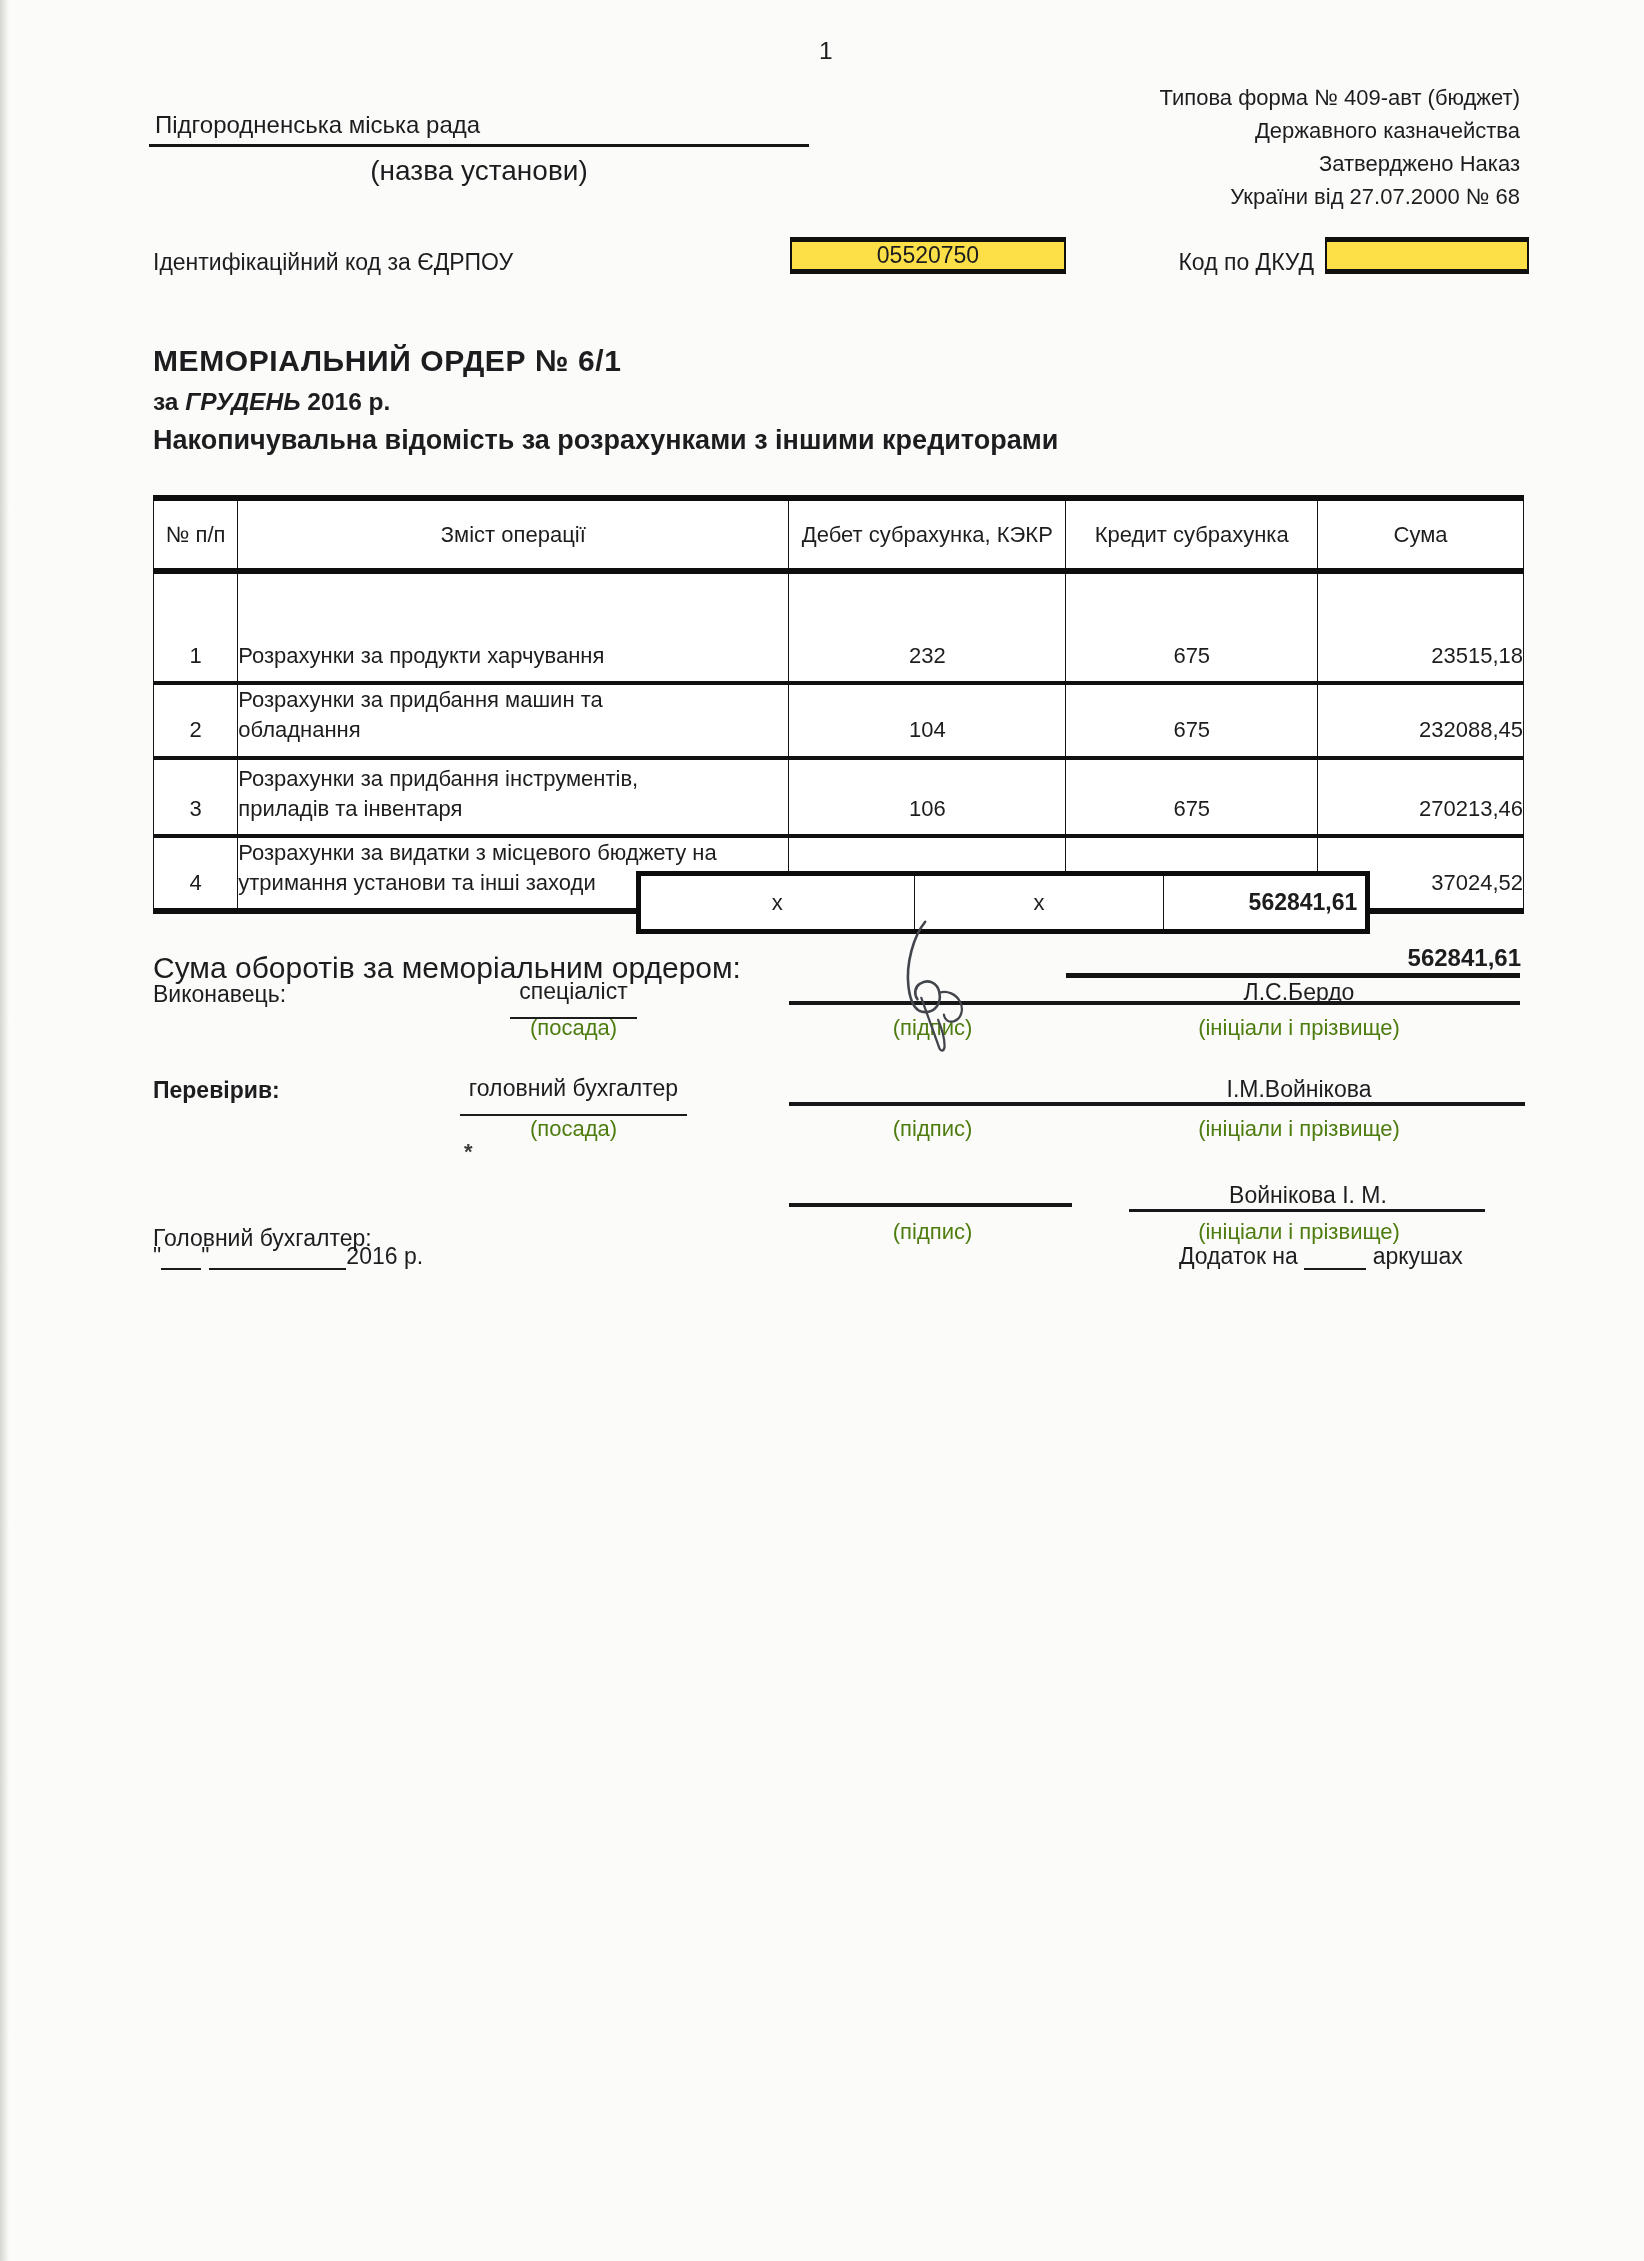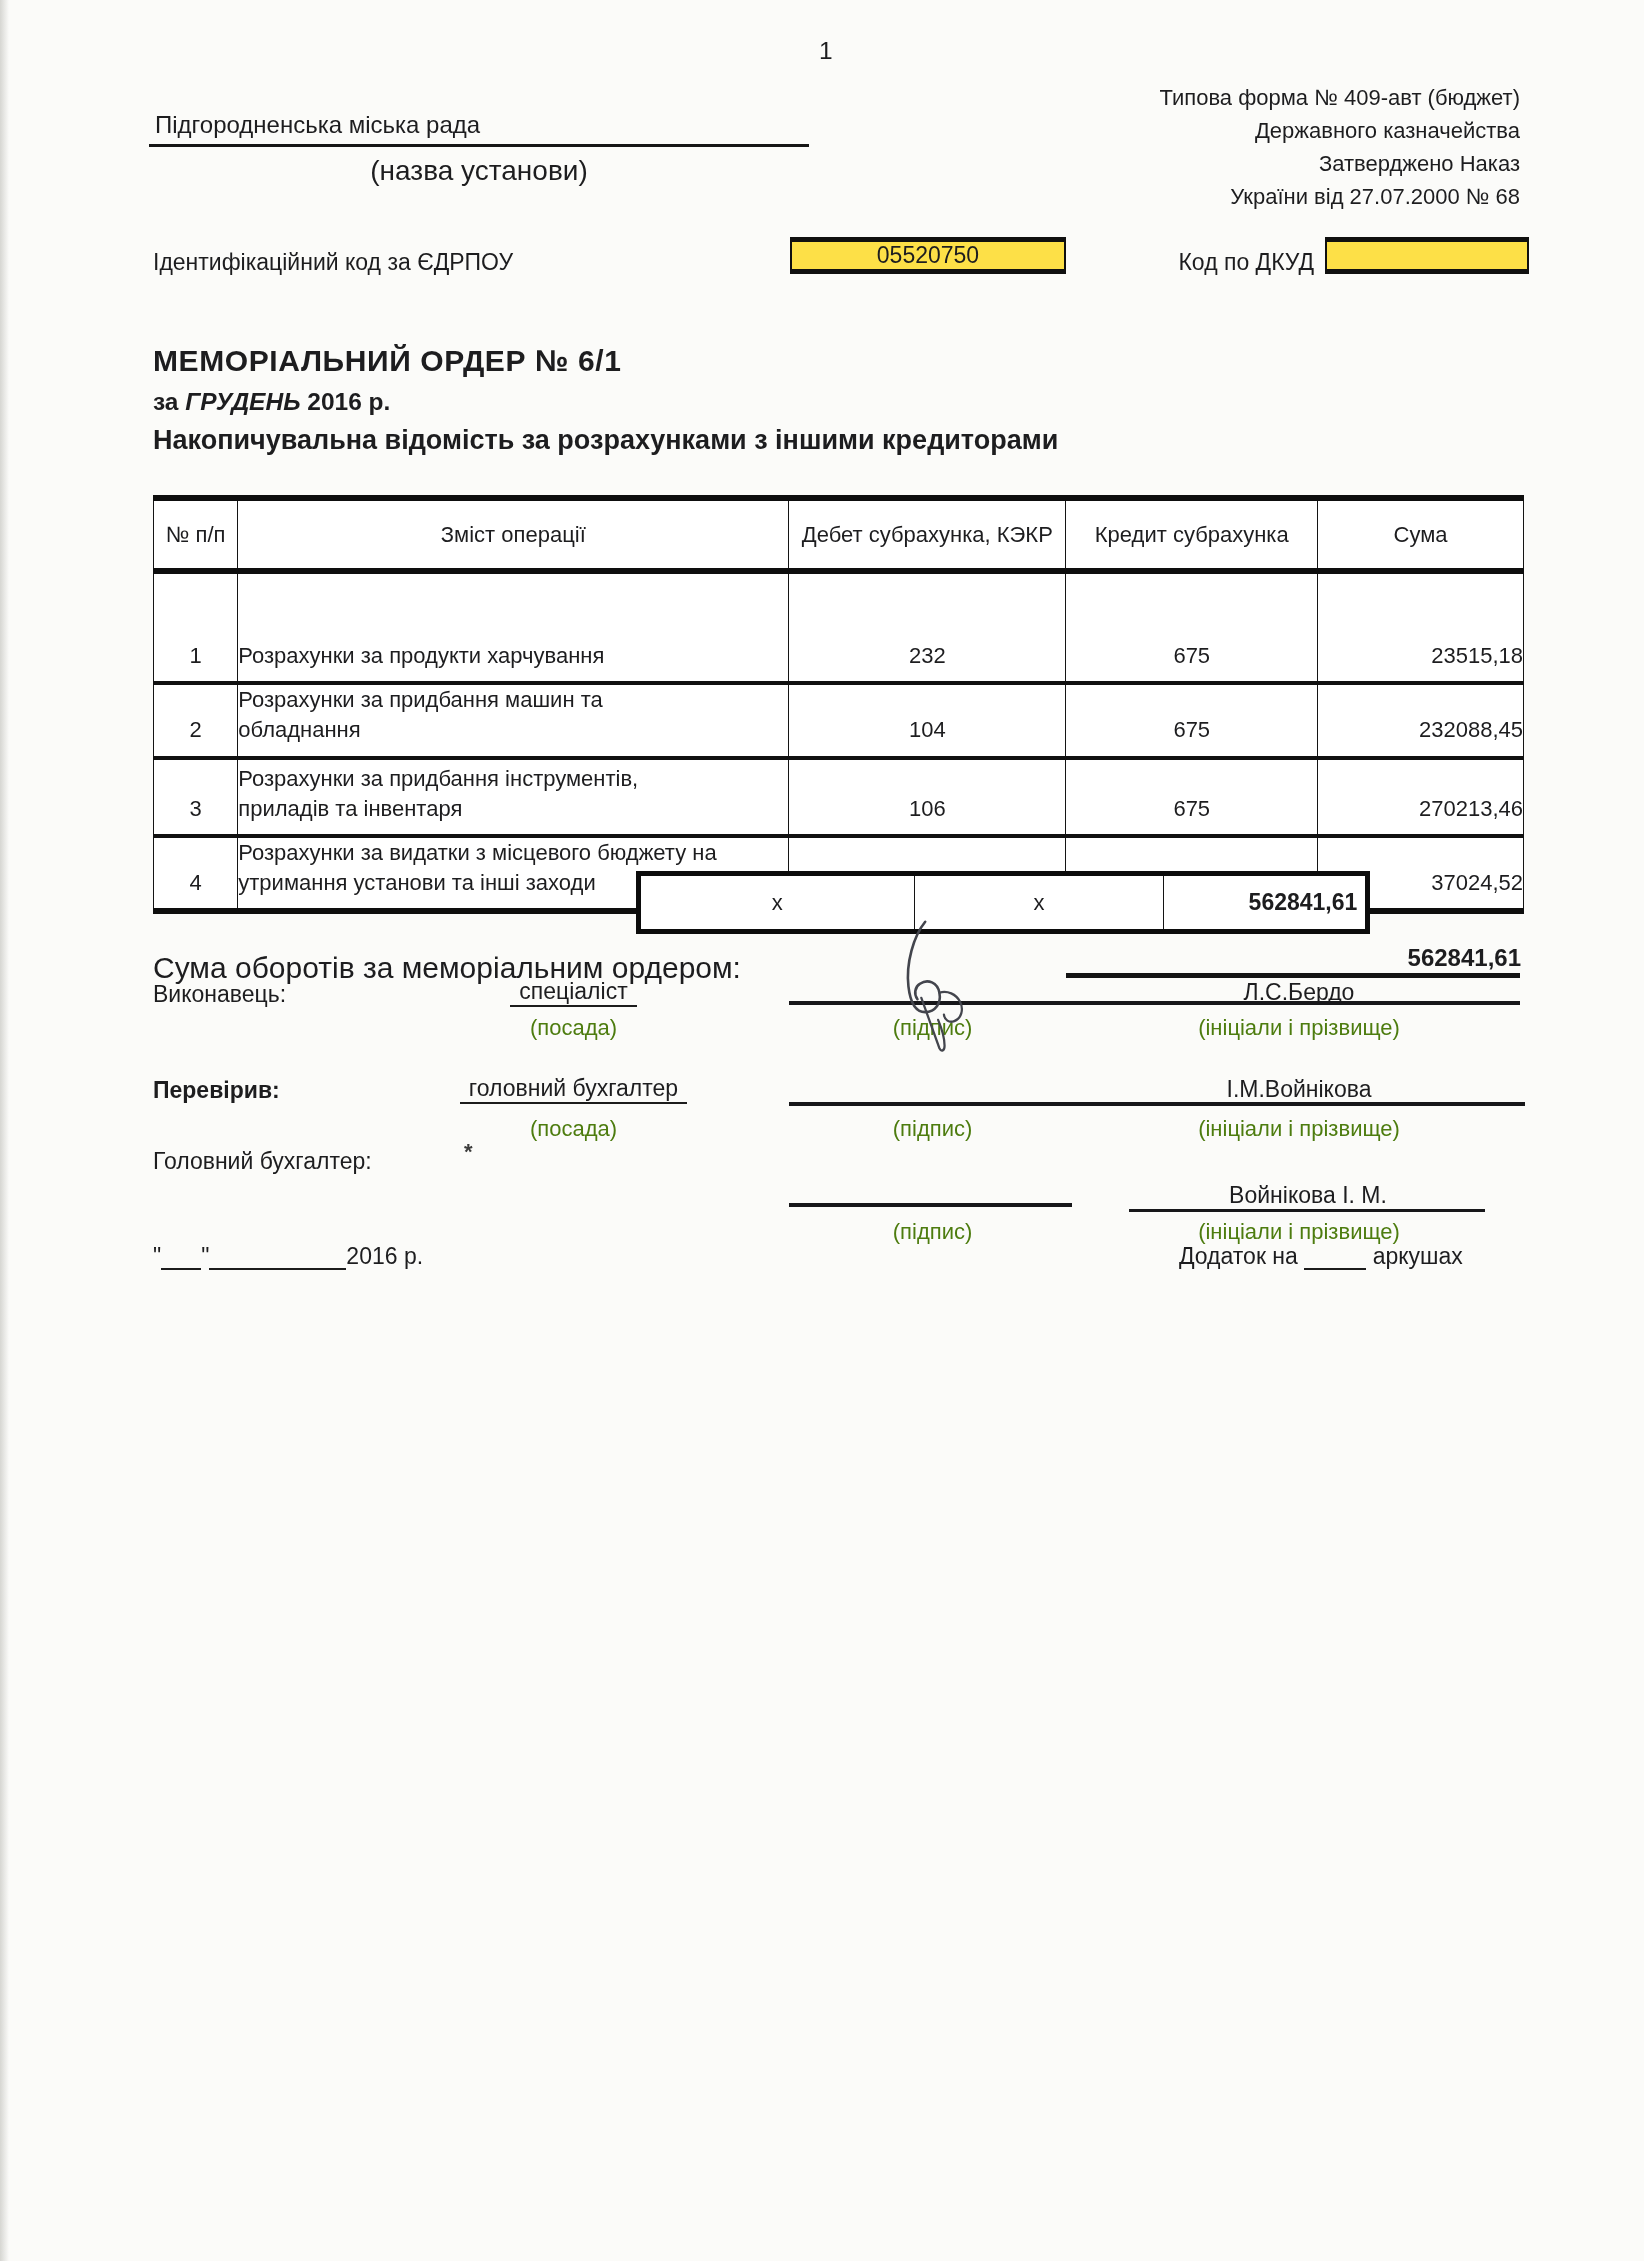--- a/index.html
+++ b/index.html
@@ -90,38 +90,38 @@
     padding-right:7.7px;box-sizing:border-box;font-weight:bold;font-size:23px;}
 
   .summary-label{left:153px;top:951px;font-size:30px;text-align:right;}
   .summary-value{left:1263px;top:944px;width:258px;text-align:right;font-size:24px;font-weight:bold;}
   .sum-line{left:1066px;top:973px;width:454px;height:4.5px;background:#141414;}
 
   .sig-label{font-size:23px;}
   .colA{left:393px;width:361px;text-align:center;}
   .colB{left:789px;width:287px;text-align:center;}
   .colC{left:1076px;width:446px;text-align:center;}
-  .u4{border-bottom:2.6px solid #1c1c1c;padding:0 9px 0 9px;display:inline-block;}
+  .u4{border-bottom:2.6px solid #1c1c1c;padding:0 9px 12px 9px;display:inline-block;}
   .sign-line{height:3.9px;background:#17171a;}
   .caption{font-size:22px;color:#4d7c0f;}
 
   .exec-label{left:153px;top:981px;}
   .exec-pos{top:978px;font-size:23px;}
   .exec-name{top:979px;font-size:23px;}
   .exec-line{left:789px;top:1001px;width:731px;}
   .exec-cap{top:1015px;}
 
   .chk-label{left:153px;top:1077px;font-weight:bold;}
   .chk-pos{top:1075px;font-size:23px;}
   .chk-name{top:1076px;font-size:23px;}
   .chk-line{left:789px;top:1102px;width:736px;}
   .chk-cap{top:1116px;}
   .stray-mark{left:464px;top:1139px;font-size:22px;color:#3c3c3c;font-weight:bold;}
 
-  .chief-label{left:153px;top:1148px;}
+  .chief-label{left:153px;top:1225px;}
   .chief-sign-line{left:789px;top:1203px;width:283px;}
   .chief-name{left:1131px;top:1182px;width:354px;text-align:center;font-size:23px;}
   .chief-name-line{left:1129px;top:1209px;width:356px;height:3.2px;background:#17171a;}
   .chief-cap{top:1219px;}
 
   .date-line{left:153px;top:1243px;font-size:23px;}
   .blank{display:inline-block;border-bottom:2.6px solid #1c1c1c;height:22px;vertical-align:bottom;}
   .appendix{left:1179px;top:1243px;font-size:23px;}
 
   .signature-svg{left:849px;top:914px;width:155px;height:142px;}

